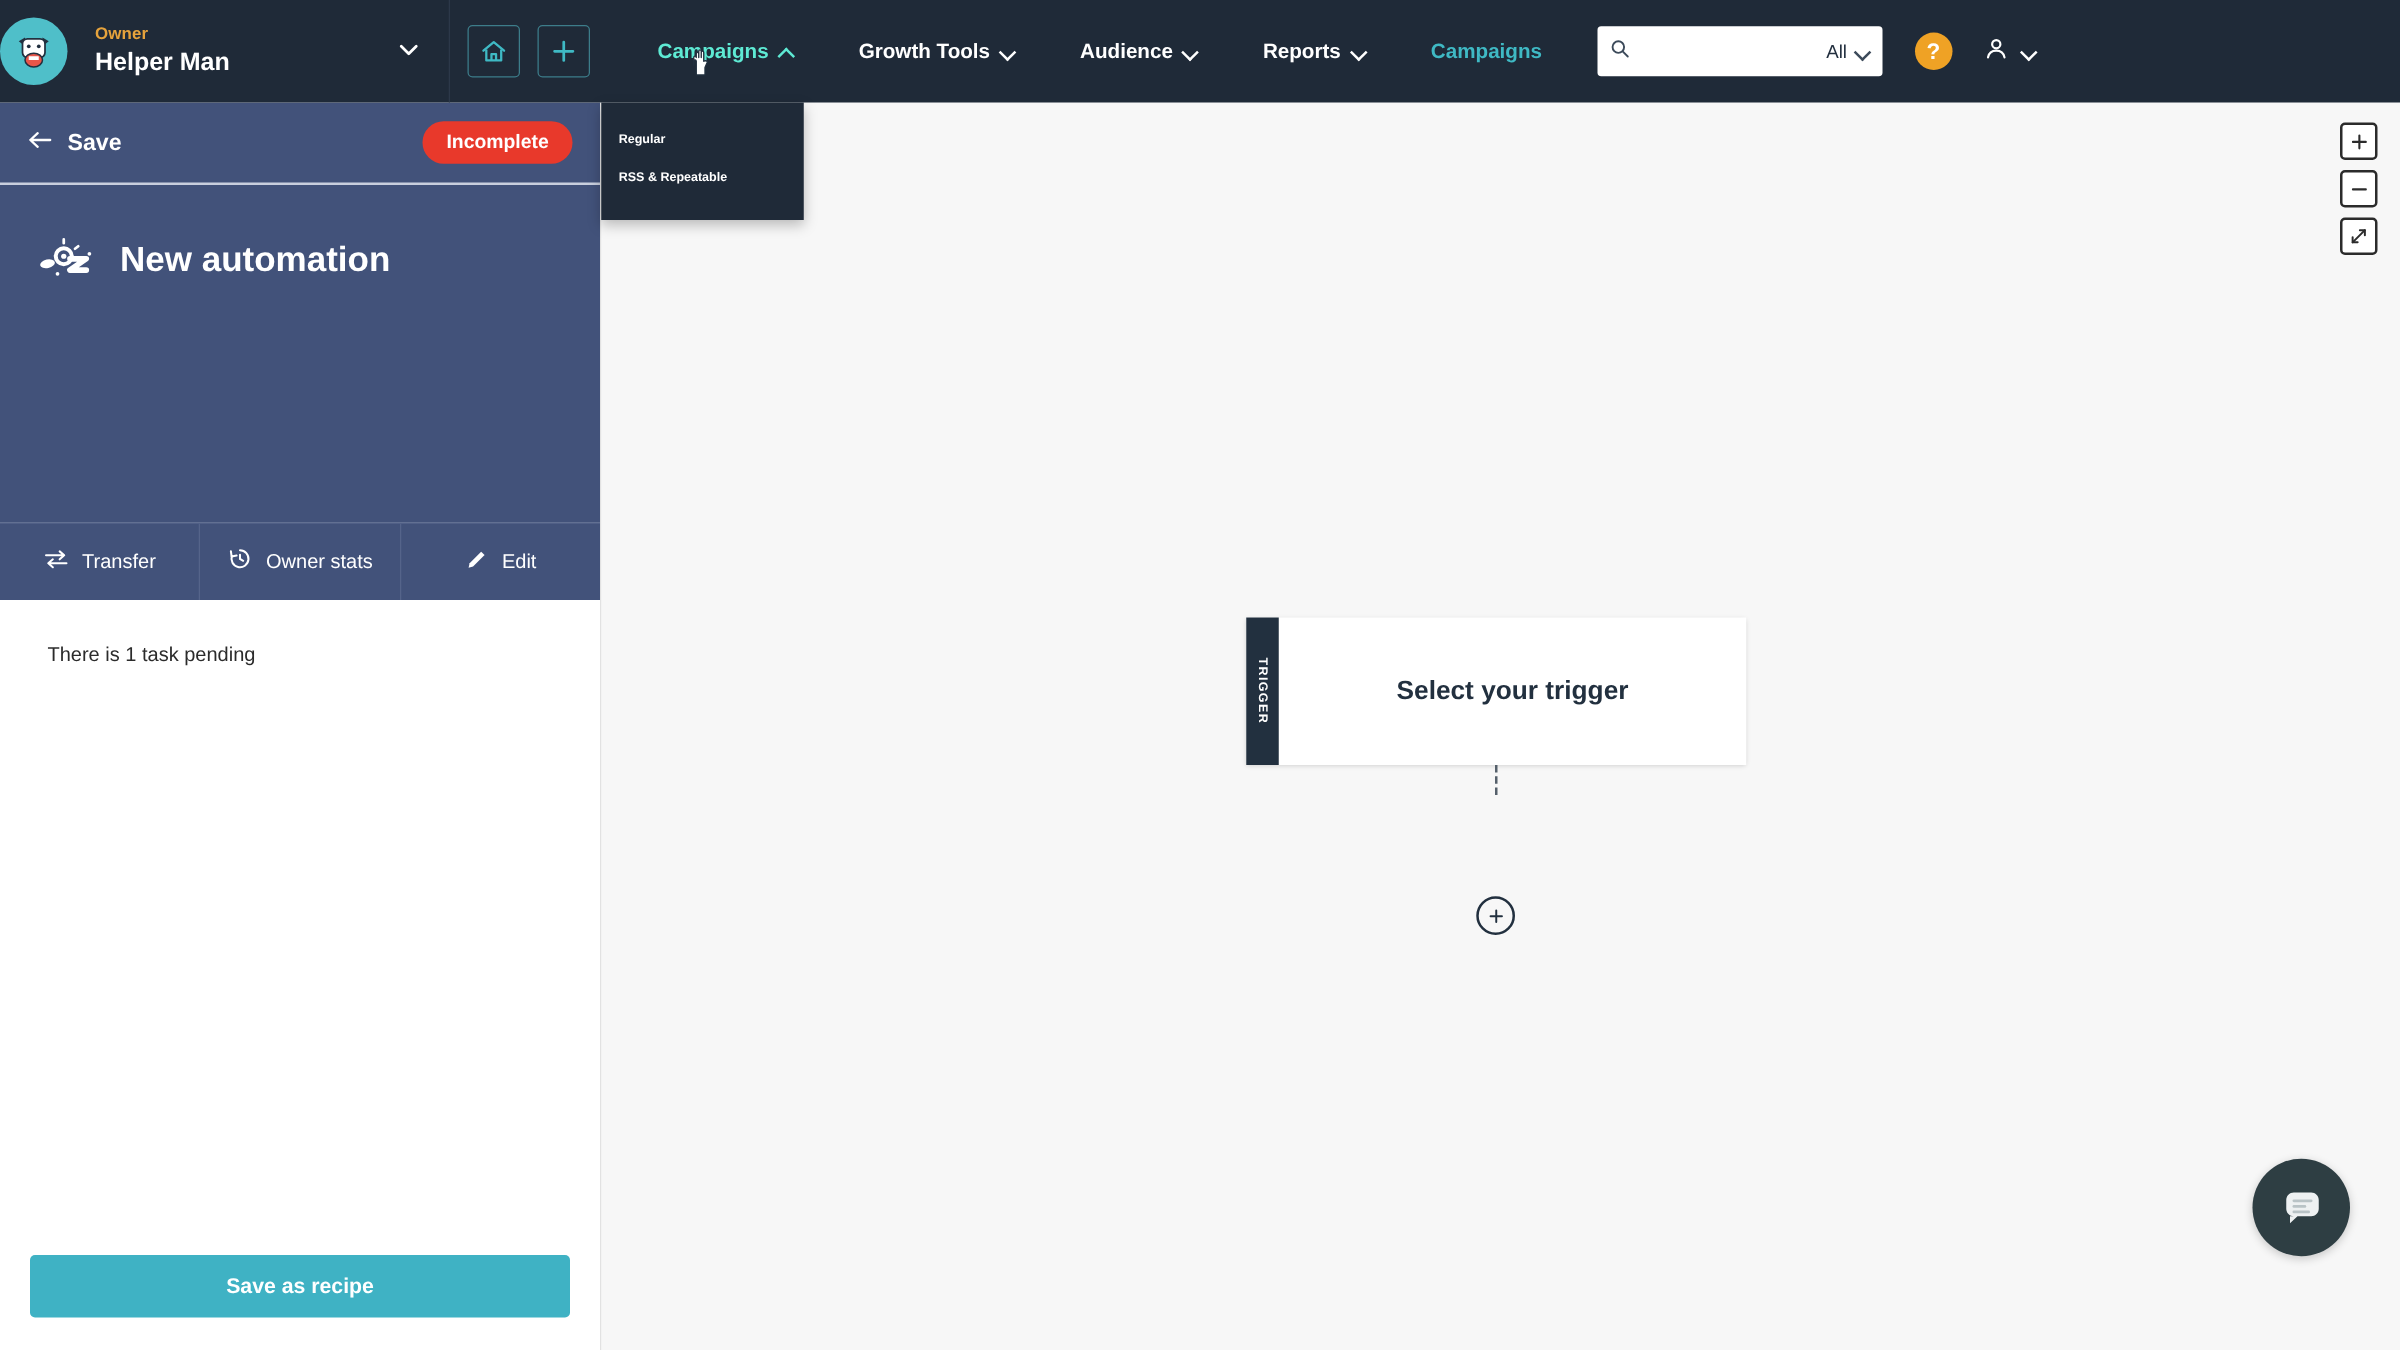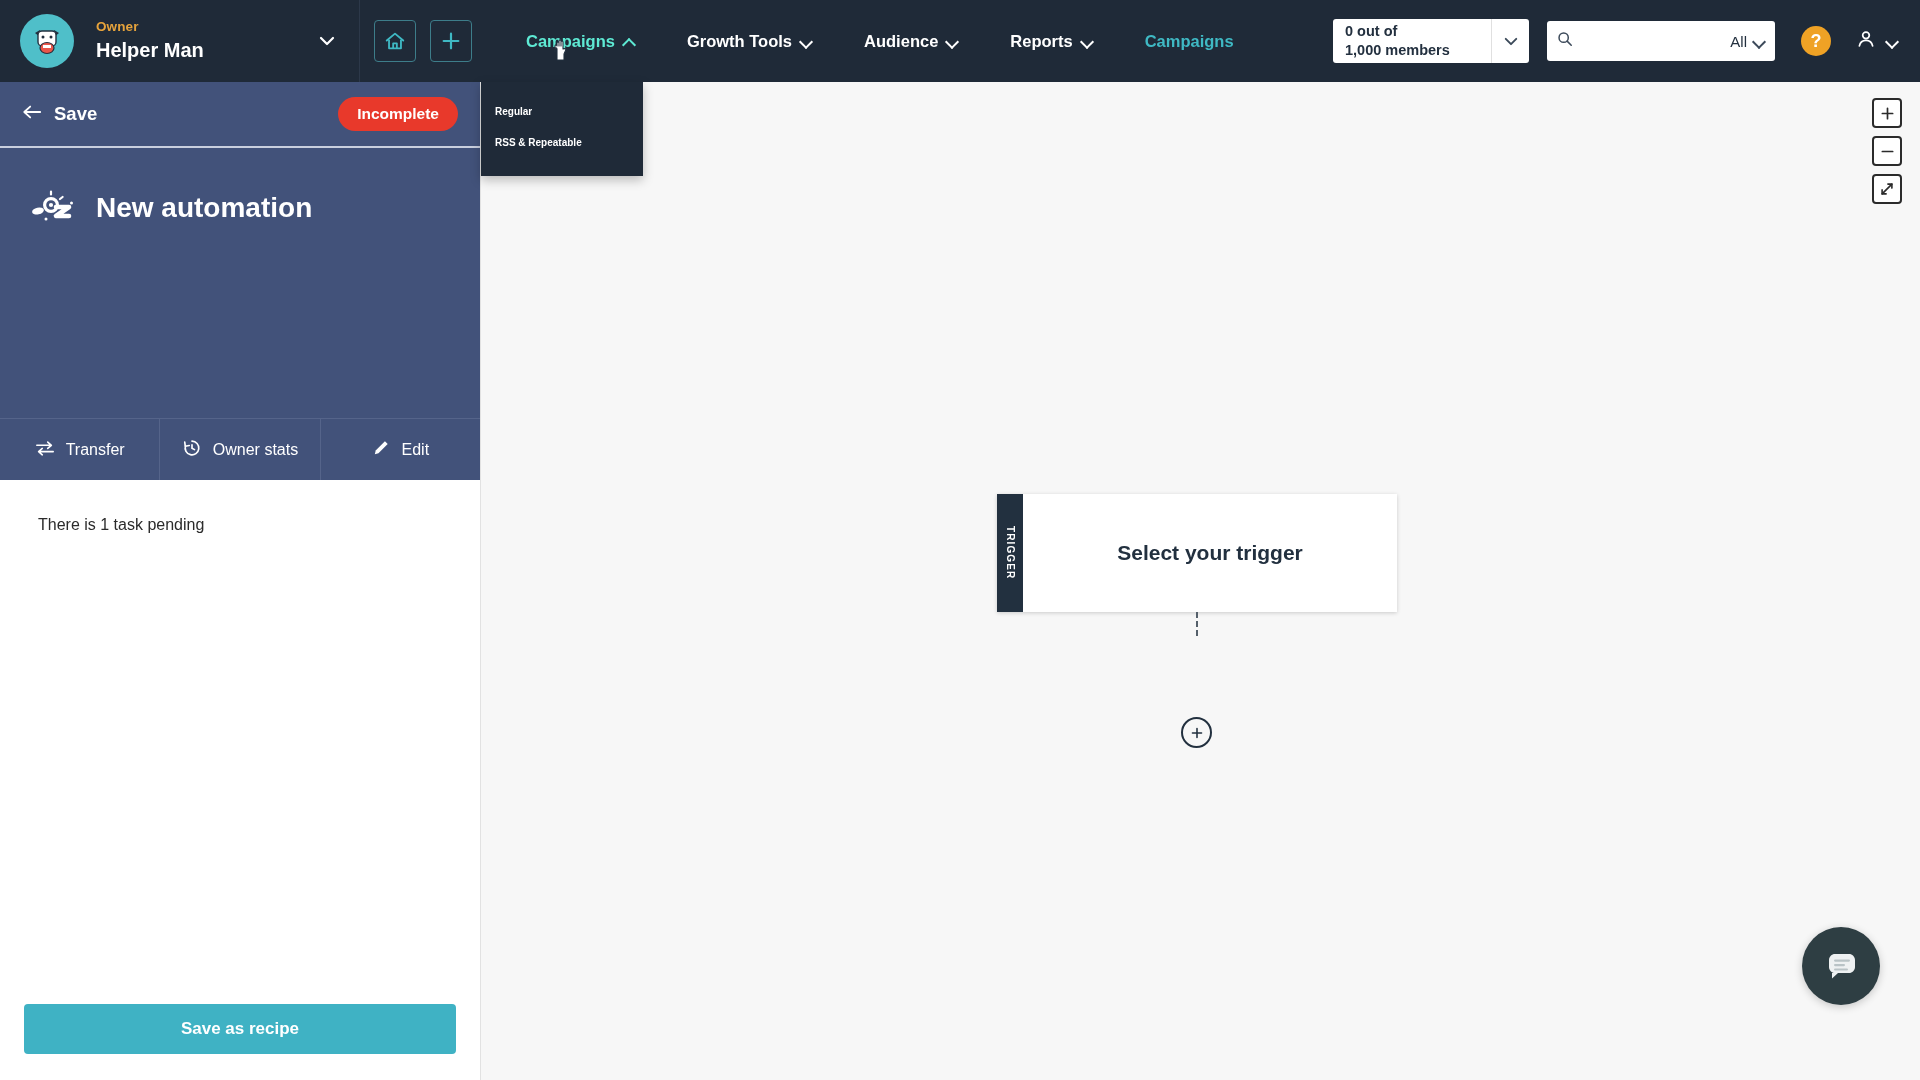--- a/index.html
+++ b/index.html
@@ -15,21 +15,20 @@
     position: absolute; top: 0; left: 0;
     width: 1920px; height: 82px;
     background: #1f2a38;
     display: flex; align-items: center;
     z-index: 60;
   }
   .brand {
     width: 360px; height: 82px;
     display: flex; align-items: center;
     border-right: 1px solid #2c3849;
-    padding-left: 20px;
     position: relative;
   }
   .avatar {
     width: 54px; height: 54px; border-radius: 50%;
     background: #4fbfc9; flex: 0 0 54px;
     position: relative; overflow: hidden;
     display: flex; align-items: center; justify-content: center;
   }
   .brand-text { margin-left: 22px; }
   .brand-role {
@@ -326,31 +325,20 @@
     </div>
     <div class="navitem">
       <span>Reports</span>
       <span class="caret"></span>
     </div>
     <div class="navitem teal">
       <span>Campaigns</span>
     </div>
   </div>
 
-  <div class="members-box">
-    <div class="members-text">
-      <span>0 out of</span>
-      <span>1,000 members</span>
-    </div>
-    <div class="members-caret">
-      <svg width="14" height="9" viewBox="0 0 16 10">
-          <path d="M2 2 L8 8 L14 2" stroke="#3c4a5a" stroke-width="2.2" fill="none" stroke-linecap="round" stroke-linejoin="round"></path>
-        </svg>
-    </div>
-  </div>
 
   <div class="searchbox">
     <span>
       <svg width="16" height="16" viewBox="0 0 18 18">
         <circle cx="7.5" cy="7.5" r="5.2" stroke="#3c4a5a" stroke-width="1.7" fill="none"></circle>
         <path d="M11.4 11.4 L16 16" stroke="#3c4a5a" stroke-width="1.7" stroke-linecap="round"></path>
       </svg>
     </span>
     <input class="search-input" type="text" value="" placeholder="" style="">
     <span class="search-scope">

